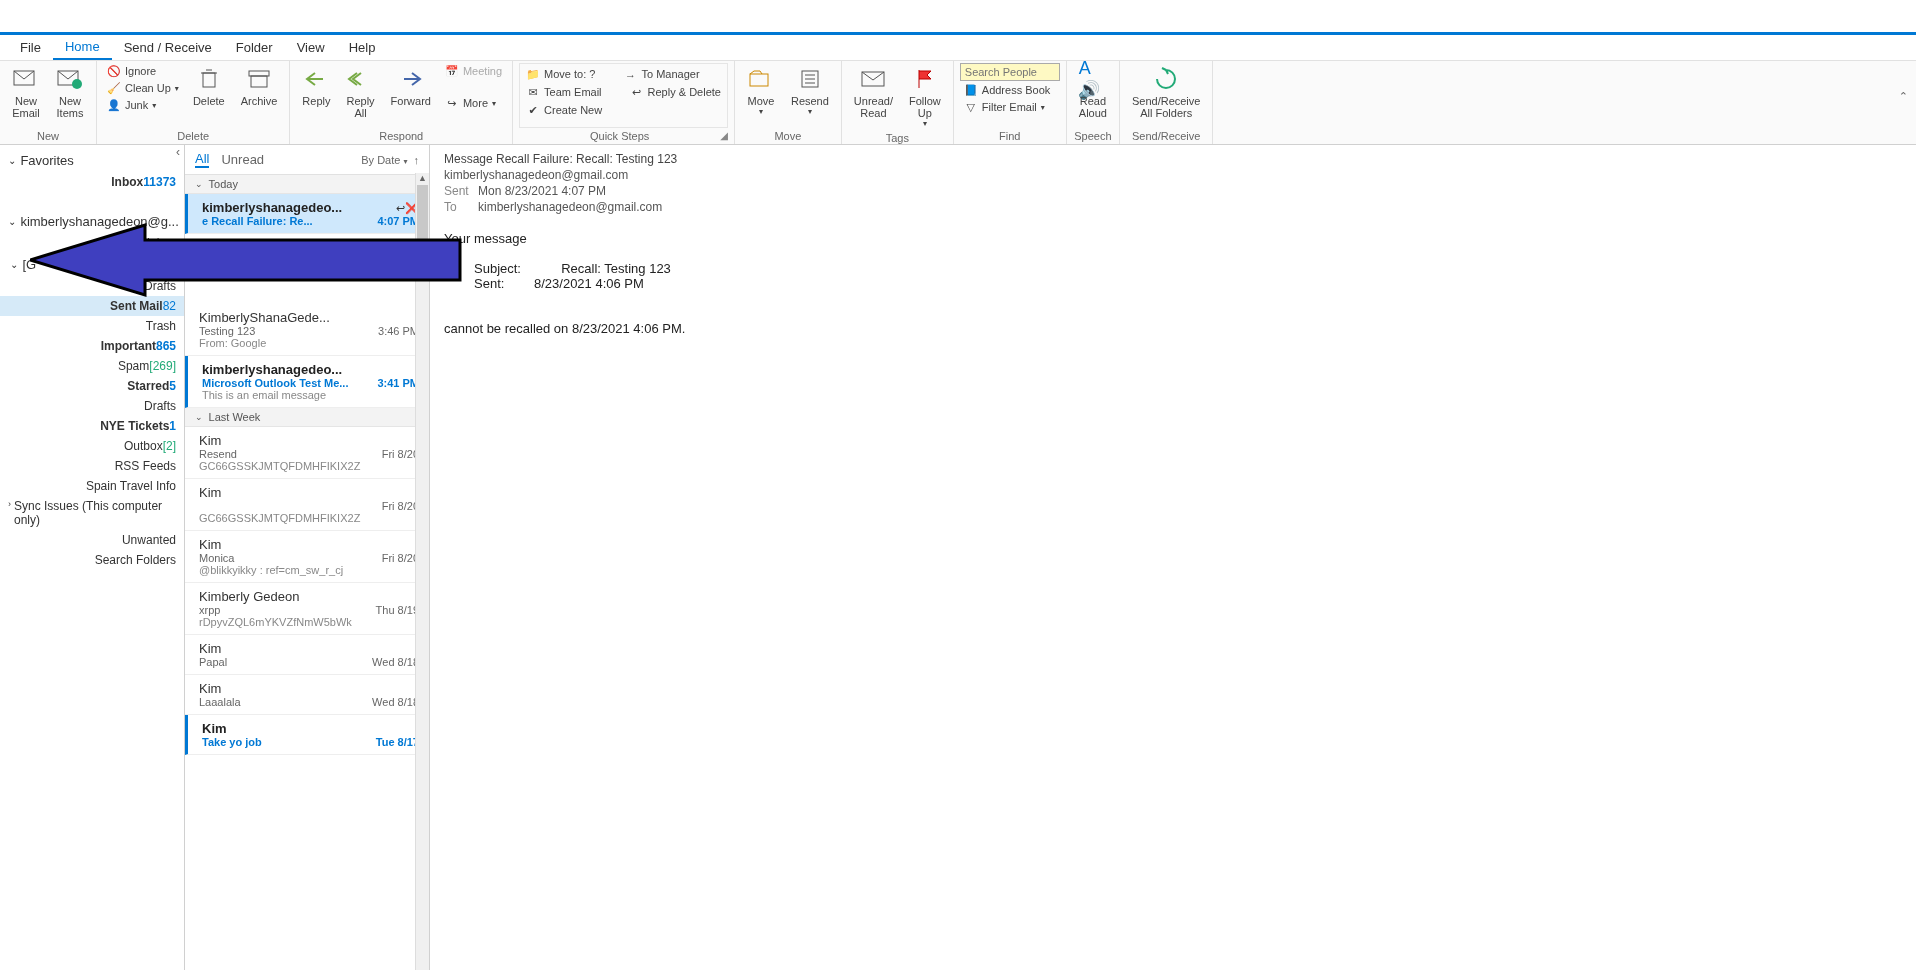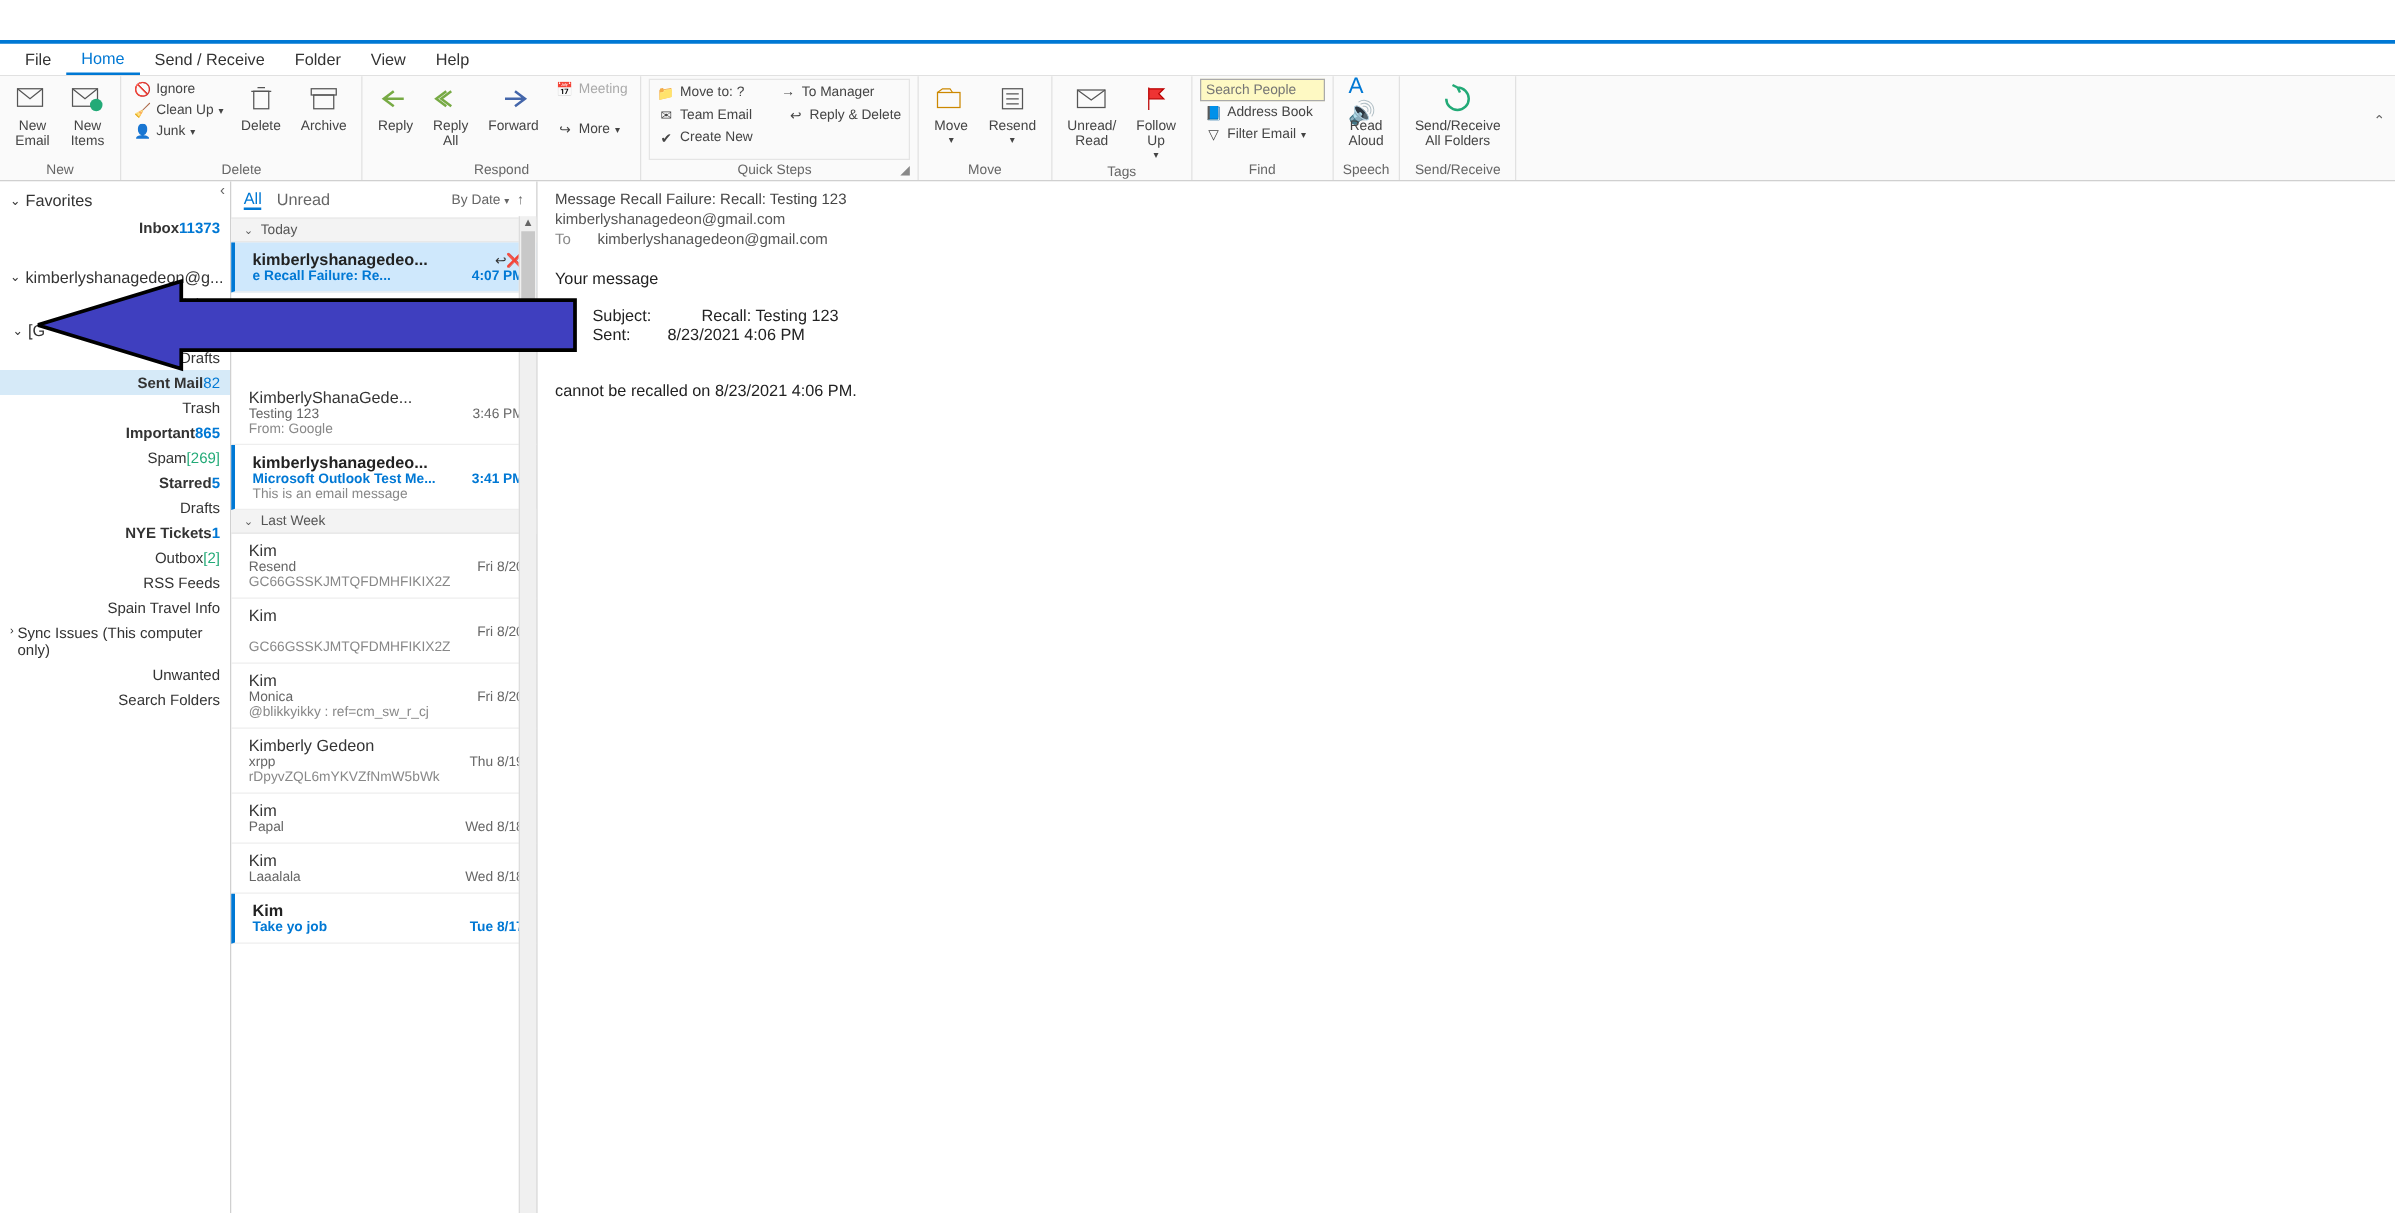--- a/index.html
+++ b/index.html
@@ -539,20 +539,21 @@
       <div class="scrollbar">
         <div class="arr" style="top:0;">▲</div>
         <div class="thumb"></div>
         <div class="arr" style="bottom:0;">▼</div>
       </div>
     </div>
 
     <div class="reading">
       <div class="hdr-line subject">Message Recall Failure: Recall: Testing 123</div>
       <div class="hdr-line">kimberlyshanagedeon@gmail.com</div>
+      <div class="hdr-line"><span style="display:inline-block;width:34px;color:#888;">Sent</span><span>Mon 8/23/2021 4:07 PM</span></div>
       <div class="hdr-line"><span style="display:inline-block;width:34px;color:#888;">To</span><span>kimberlyshanagedeon@gmail.com</span></div>
 
       <div class="body">
         <div>Your message</div>
         <br>
         <div class="indent"><span style="display:inline-block;width:80px;">Subject:</span>&nbsp;&nbsp;<span>Recall: Testing 123</span></div>
         <div class="indent"><span style="display:inline-block;width:60px;">Sent:</span><span>8/23/2021 4:06 PM</span></div>
         <br><br>
         <div>cannot be recalled on 8/23/2021 4:06 PM.</div>
       </div>

